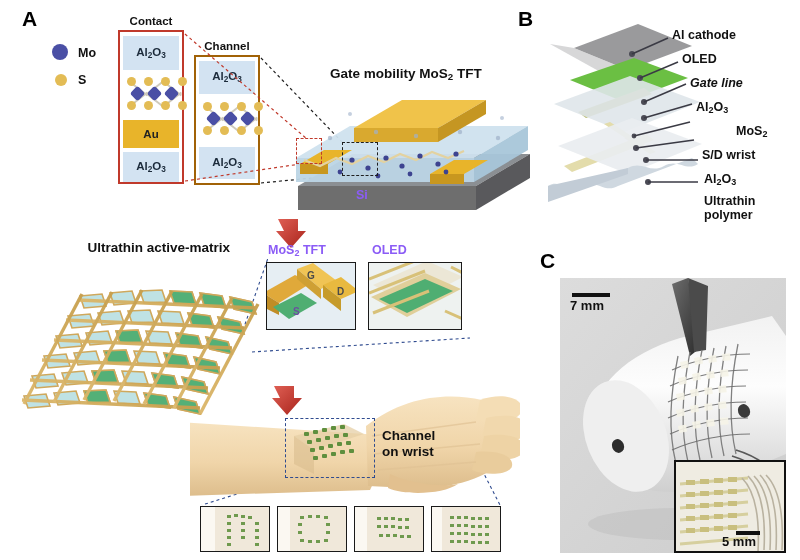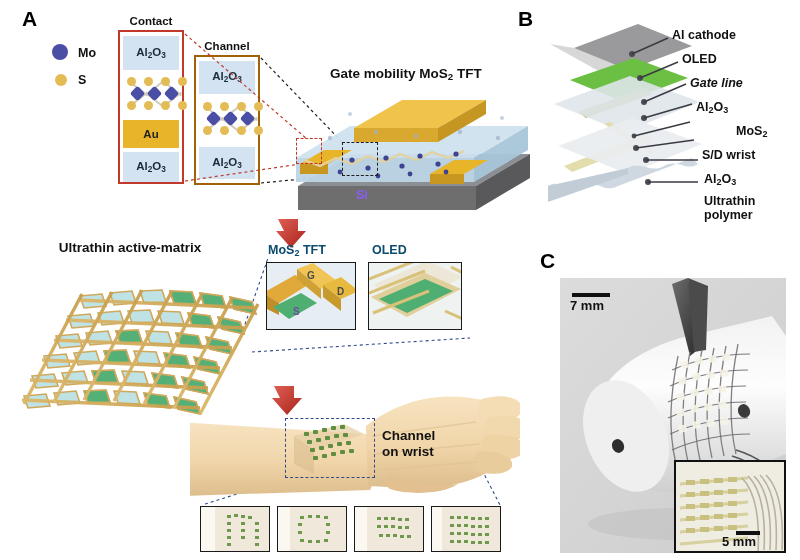--- a/index.html
+++ b/index.html
@@ -59,21 +59,21 @@
   .dashbox { position: absolute; box-sizing: border-box; }
   .dashbox.red  { border: 1.6px dashed #c0392b; }
   .dashbox.blk  { border: 1.6px dashed #1f1f1f; }
   .dashbox.blu  { border: 1.6px dashed #2f4b8f; }
 
   
   .redarrow { position: absolute; }
 
   
   .inset { position: absolute; box-sizing: border-box; border: 1.8px solid #1a1a1a; overflow: hidden; background: #dfe9ef; }
-  .inset-cap { position: absolute; font-weight: bold; font-size: 12.5px; color: #0c4a6e; white-space: nowrap; }
+  .inset-cap { position: absolute; font-weight: bold; font-size: 12.5px; color: #8b5cf6; white-space: nowrap; }
 
   
   .thumb { position: absolute; box-sizing: border-box; border: 1.6px solid #1a1a1a; overflow: hidden; background: #f2ece2; }
 
   
   .photo { position: absolute; overflow: hidden; background: #d9d9d9; }
   .scalebar { position: absolute; background: #111; }
   .scaletxt { position: absolute; font-weight: bold; font-size: 13px; color: #111; }
   .subinset { position: absolute; box-sizing: border-box; border: 2px solid #111; overflow: hidden; background: #e6e3da; }
 </style>
@@ -229,21 +229,21 @@
   <svg class="redarrow" style="left:272px; top:215px; width:40px; height:40px;">
     <defs>
       <linearGradient id="rg1" x1="0" y1="0" x2="1" y2="1">
         <stop offset="0%" stop-color="#e06055"></stop>
         <stop offset="100%" stop-color="#a8231b"></stop>
       </linearGradient>
     </defs>
     <path d="M6,4 L26,4 L26,16 L34,16 L19,33 L4,16 L12,16 Z" fill="url(#rg1)"></path>
   </svg>
 
-  <div class="ttl abs" style="left:30px; top:240px; width:200px; text-align:center;">
+  <div class="ttl abs" style="left:30px; top:240px; width:200px; text-align:right;">
     <div>Ultrathin active-matrix</div>
   </div>
 
   <svg class="abs" style="left:20px; top:278px; width:260px; height:160px;">
     <defs>
       <linearGradient id="gmesh" x1="0" y1="0" x2="1" y2="0">
         <stop offset="0%" stop-color="#dcb76a"></stop>
         <stop offset="100%" stop-color="#c79f4d"></stop>
       </linearGradient>
     </defs>

